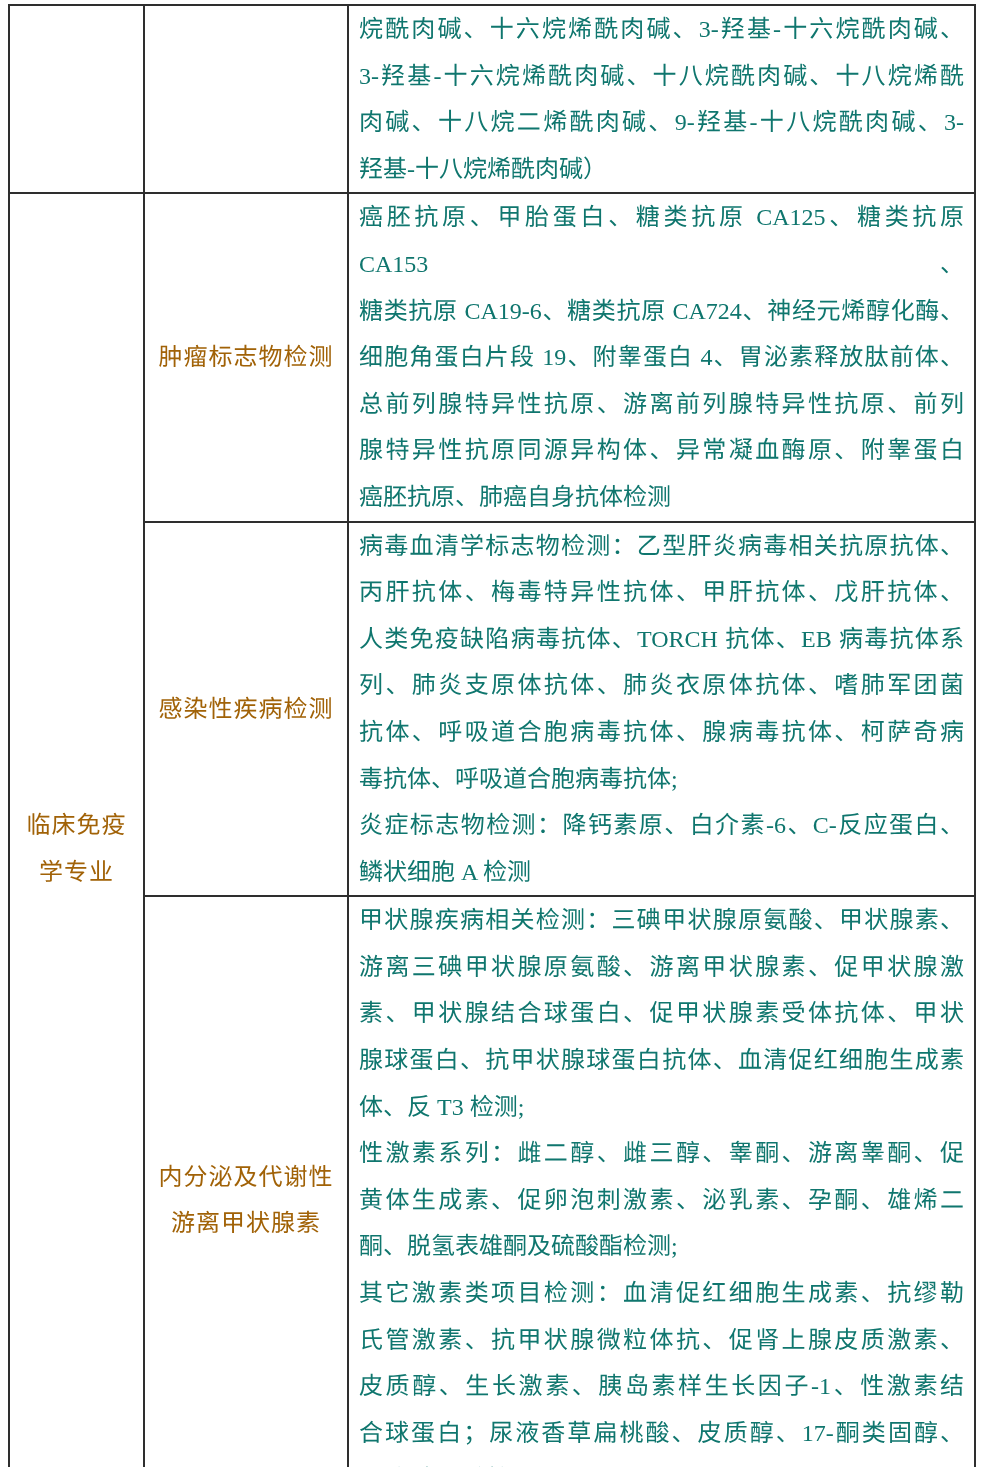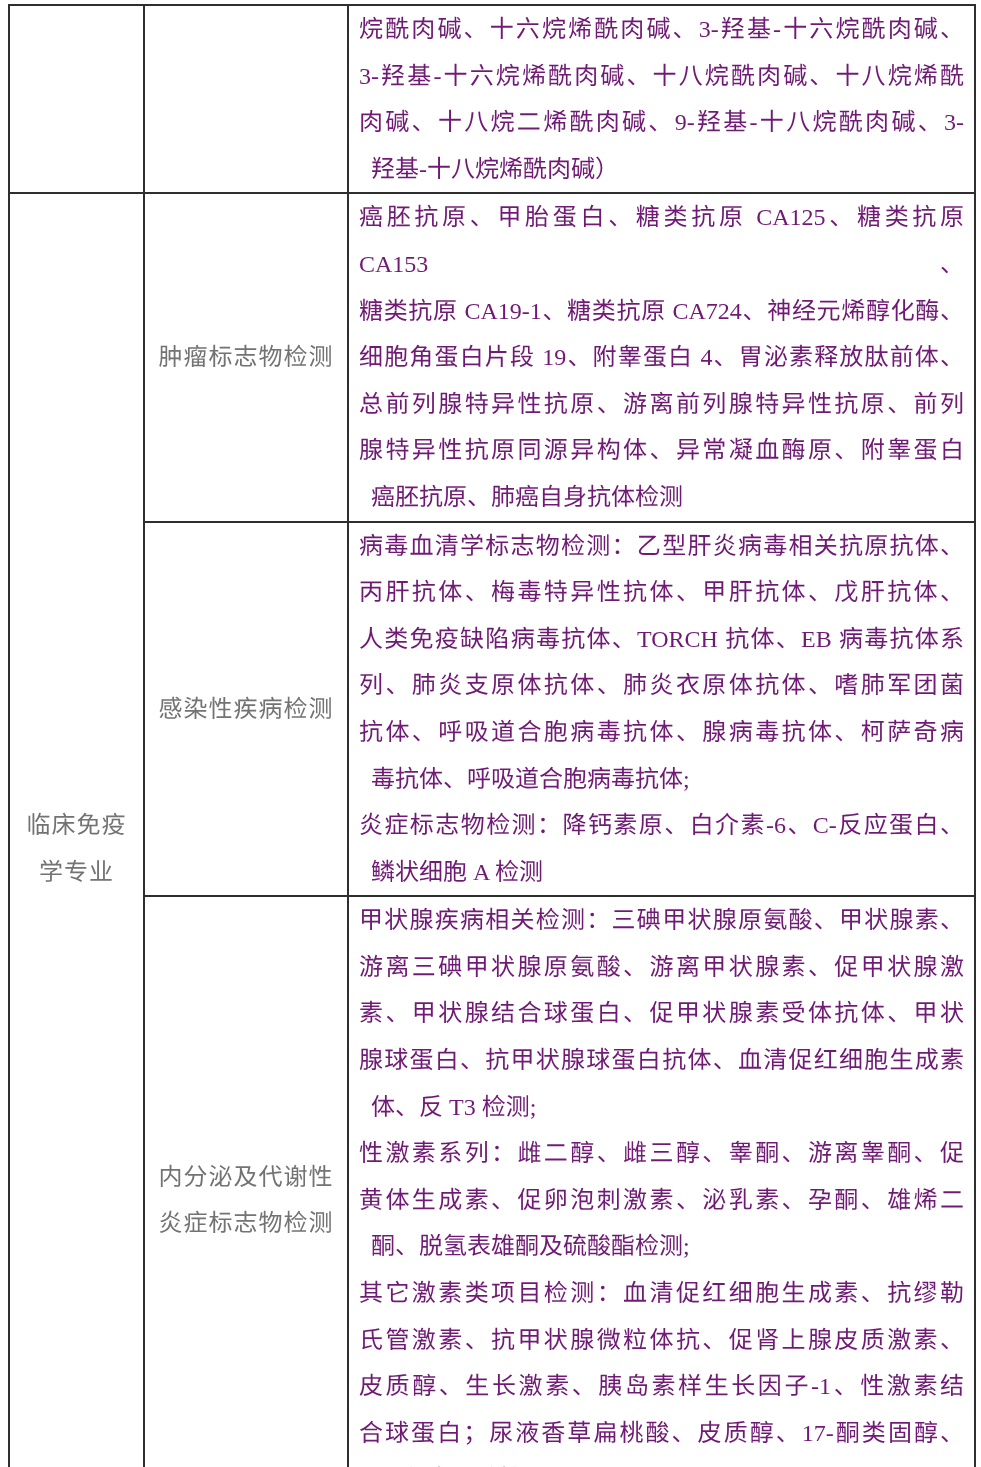--- a/index.html
+++ b/index.html
@@ -22,36 +22,35 @@
     border:2px solid #2e2e2e;
     vertical-align:middle;
     padding:0;background:#ffffff;
   }
   tr.r0 td{height:185px}
   tr.r1 td{height:275px}
   tr.r2 td{height:372px}
   tr.r3 td{height:604px}
   td.cat{
     font-size:24px;line-height:46.5px;text-align:center;
-    letter-spacing:1px;color:#737373;
+    letter-spacing:1px;color:#a16207;
   }
   td.items{
     font-size:24px;line-height:46.6px;
-    padding:0 10px;color:#701a75;
+    padding:0 10px;color:#0f766e;
   }
   .para{margin:0;}
   .line{
     text-align:justify;
     text-align-last:justify;
     white-space:normal;
   }
   .line.last{
     text-align:right;
     text-align-last:left;
-    margin-left:12px;
   }
   .cline{text-align:center;}
 </style>
 </head>
 <body>
 
 <div class="page">
   <table class="tbl">
     <colgroup>
         <col class="c1">
@@ -75,21 +74,21 @@
         <td class="cat" rowspan="3">
             <div class="cline">临床免疫</div>
             <div class="cline">学专业</div>
           </td>
         <td class="cat">
             <div class="cline">肿瘤标志物检测</div>
           </td>
         <td class="items">
             <div class="para">
               <div class="line">癌胚抗原、甲胎蛋白、糖类抗原 CA125、糖类抗原 CA153、</div>
-              <div class="line">糖类抗原 CA19-1、糖类抗原 CA724、神经元烯醇化酶、</div>
+              <div class="line">糖类抗原 CA19-6、糖类抗原 CA724、神经元烯醇化酶、</div>
               <div class="line">细胞角蛋白片段 19、附睾蛋白 4、胃泌素释放肽前体、</div>
               <div class="line">总前列腺特异性抗原、游离前列腺特异性抗原、前列</div>
               <div class="line">腺特异性抗原同源异构体、异常凝血酶原、附睾蛋白</div>
               <div class="line last">癌胚抗原、肺癌自身抗体检测</div>
             </div>
           </td>
       </tr>
       <tr class="r2">
         <td class="cat">
             <div class="cline">感染性疾病检测</div>
@@ -105,21 +104,21 @@
             </div>
             <div class="para">
               <div class="line">炎症标志物检测：降钙素原、白介素-6、C-反应蛋白、</div>
               <div class="line last">鳞状细胞 A 检测</div>
             </div>
           </td>
       </tr>
       <tr class="r3">
         <td class="cat">
             <div class="cline">内分泌及代谢性</div>
-            <div class="cline">炎症标志物检测</div>
+            <div class="cline">游离甲状腺素</div>
           </td>
         <td class="items">
             <div class="para">
               <div class="line">甲状腺疾病相关检测：三碘甲状腺原氨酸、甲状腺素、</div>
               <div class="line">游离三碘甲状腺原氨酸、游离甲状腺素、促甲状腺激</div>
               <div class="line">素、甲状腺结合球蛋白、促甲状腺素受体抗体、甲状</div>
               <div class="line">腺球蛋白、抗甲状腺球蛋白抗体、血清促红细胞生成素</div>
               <div class="line last">体、反 T3 检测;</div>
             </div>
             <div class="para">

